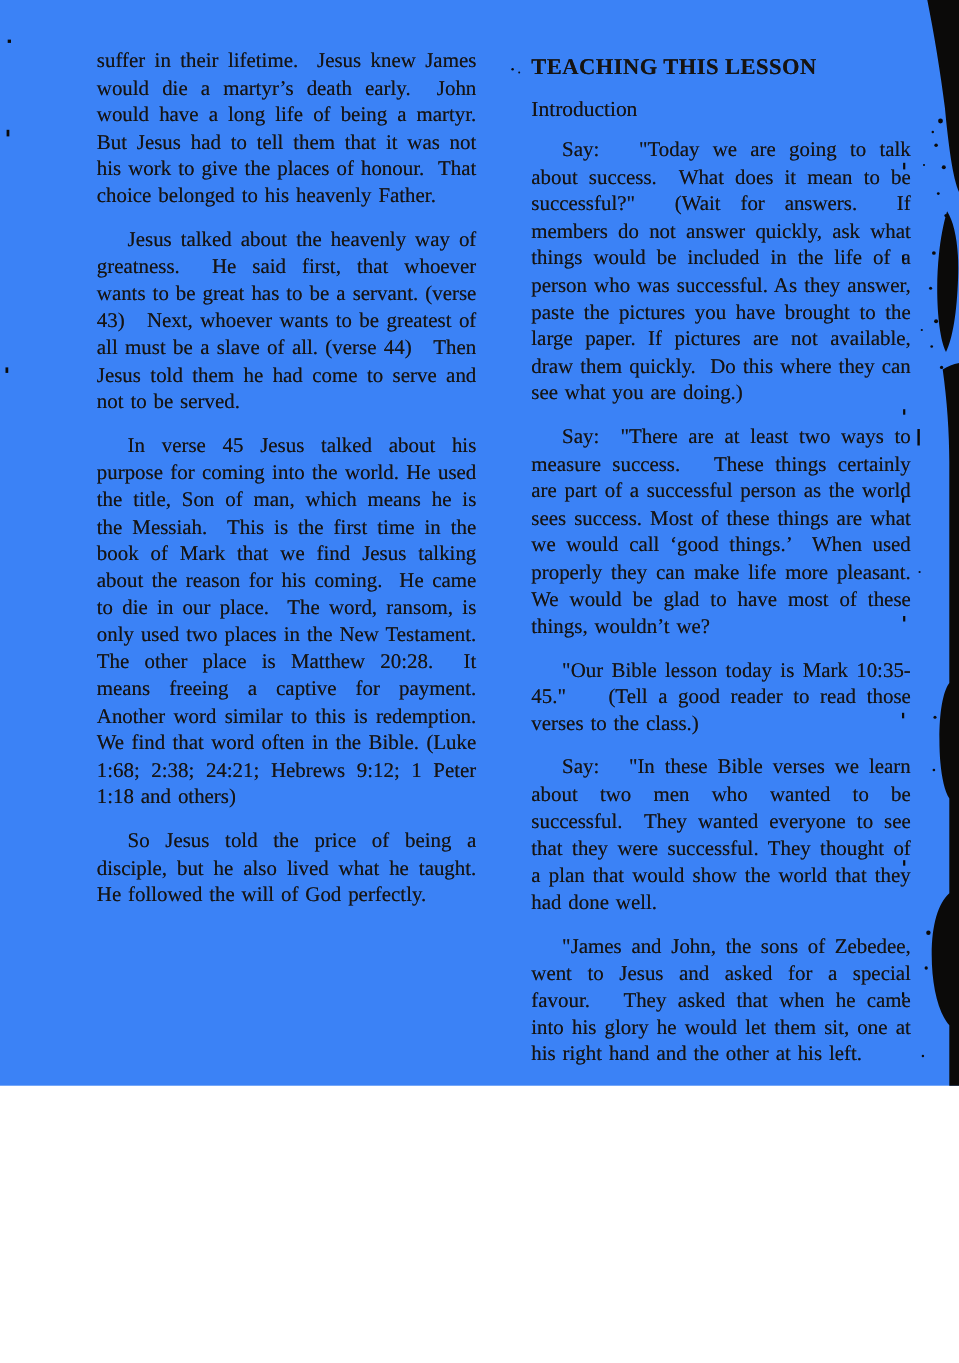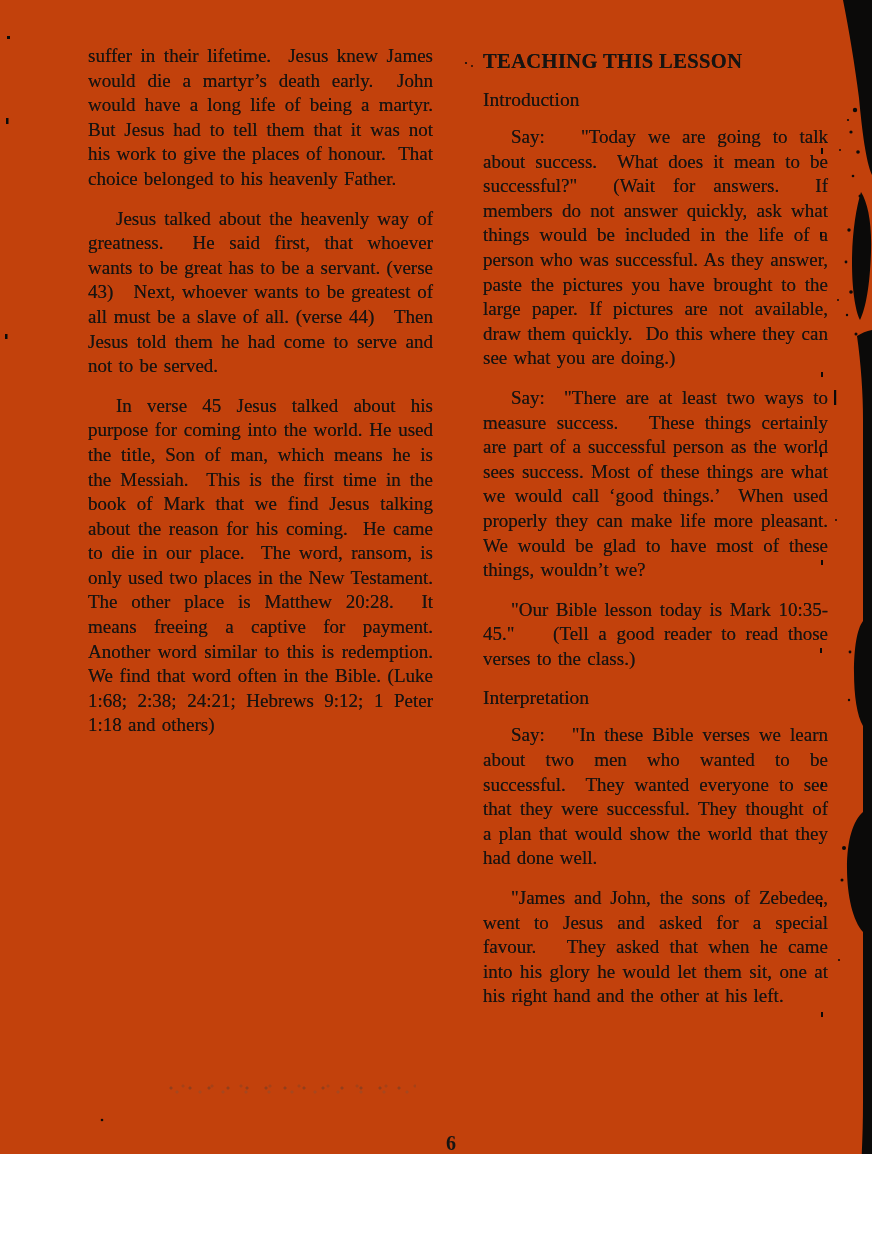--- a/index.html
+++ b/index.html
@@ -4,22 +4,22 @@
 <style>
   html,body{margin:0;padding:0;}
   body{
     width:872px;height:1239px;
     background:#ffffff;
     font-family:"Liberation Serif","DejaVu Serif",serif;
     overflow:hidden;
   }
   .page{
     position:relative;
-    width:872px;height:1154px;
-    background:#c2410c;
+    width:872px;height:987px;
+    background:#3b82f6;
     color:#161412;
     overflow:hidden;
   }
   .columns{
     position:absolute;
     left:88px;top:44px;
     display:flex;
     gap:50px;
   }
   .col{width:345px;}
@@ -80,31 +80,31 @@
 <body>
 
 <div class="page">
 
   <div class="columns">
 
     <div class="col">
       <p class="body-par no-indent">suffer in their lifetime.  Jesus knew James would die a martyr’s death early.  John would have a long life of being a martyr.  But Jesus had to tell them that it was not his work to give the places of honour.  That choice belonged to his heavenly Father.</p>
       <p class="body-par">Jesus talked about the heavenly way of greatness.  He said first, that whoever wants to be great has to be a servant. (verse 43)   Next, whoever wants to be greatest of all must be a slave of all. (verse 44)   Then Jesus told them he had come to serve and not to be served.</p>
       <p class="body-par">In verse 45 Jesus talked about his purpose for coming into the world. He used the title, Son of man, which means he is the Messiah.  This is the first time in the book of Mark that we find Jesus talking about the reason for his coming.  He came to die in our place.  The word, ransom, is only used two places in the New Testament.   The other place is Matthew 20:28.  It means freeing a captive for payment.  Another word similar to this is redemption.   We find that word often in the Bible. (Luke 1:68; 2:38; 24:21; Hebrews 9:12; 1 Peter 1:18 and others)</p>
+      <p class="body-par">So Jesus told the price of being a disciple, but he also lived what he taught.  He followed the will of God perfectly.</p>
     </div>
 
     <div class="col">
       <h2 class="section-heading">TEACHING THIS LESSON</h2>
 
       <h3 class="sub-heading">Introduction</h3>
       <p class="body-par">Say:   "Today we are going to talk about success.  What does it mean to be successful?"  (Wait for answers.  If members do not answer quickly, ask what things would be included in the life of a person who was successful. As they answer, paste the pictures you have brought to the large paper. If pictures are not available, draw them quickly.  Do this where they can see what you are doing.)</p>
       <p class="body-par">Say:  "There are at least two ways to measure success.   These things certainly are part of a successful person as the world sees success. Most of these things are what we would call ‘good things.’  When used properly they can make life more pleasant.  We would be glad to have most of these things, wouldn’t we?</p>
       <p class="body-par">"Our Bible lesson today is Mark 10:35-45."    (Tell a good reader to read those verses to the class.)</p>
 
-      <h3 class="sub-heading">Interpretation</h3>
       <p class="body-par">Say:   "In these Bible verses we learn about two men who wanted to be successful.  They wanted everyone to see that they were successful. They thought of a plan that would show the world that they had done well.</p>
       <p class="body-par">"James and John, the sons of Zebedee, went to Jesus and asked for a special favour.   They asked that when he came into his glory he would let them sit, one at his right hand and the other at his left.</p>
     </div>
 
   </div>
 
   <div class="page-number">6</div>
 
   <div class="smudge"></div>
 

